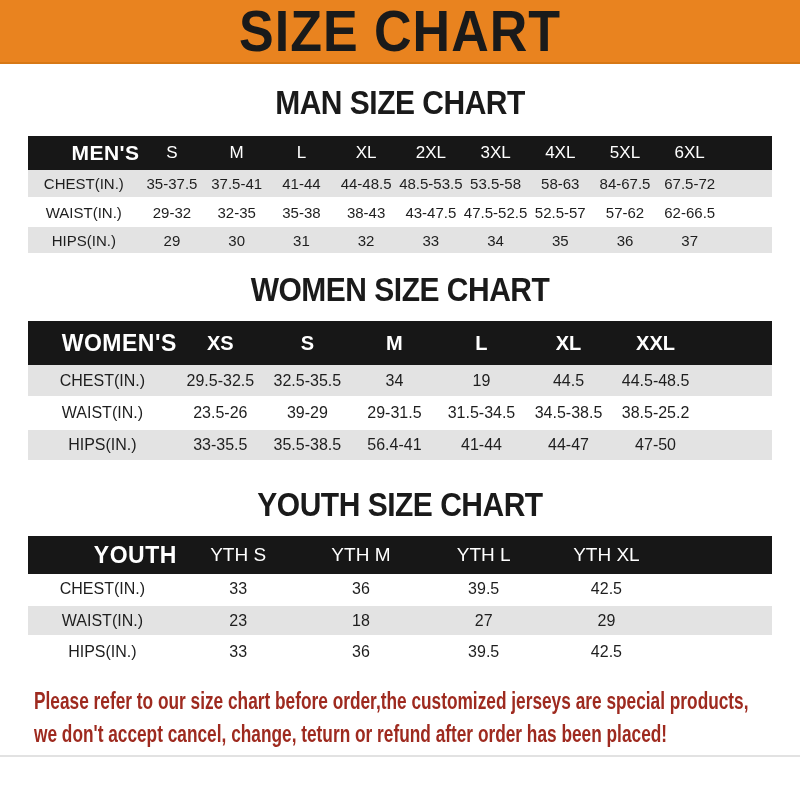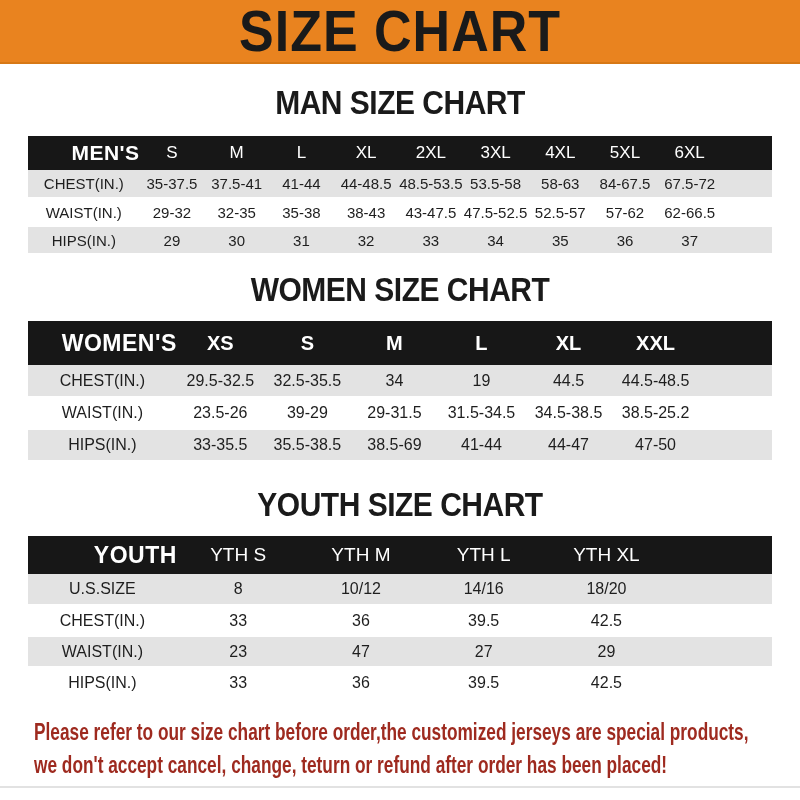--- a/index.html
+++ b/index.html
@@ -208,21 +208,21 @@
         <td>29-31.5</td>
         <td>31.5-34.5</td>
         <td>34.5-38.5</td>
         <td>38.5-25.2</td>
         <td class="spacer"></td>
       </tr>
       <tr class="row-gray">
         <td class="row-label">HIPS(IN.)</td>
         <td>33-35.5</td>
         <td>35.5-38.5</td>
-        <td>38.5-69</td>
+        <td>56.4-41</td>
         <td>41-44</td>
         <td>44-47</td>
         <td>47-50</td>
         <td class="spacer"></td>
       </tr>
     </tbody>
   </table>
 </div>
 
 <div class="section">
@@ -240,40 +240,32 @@
       <tr>
         <th class="bar-label">YOUTH</th>
         <th>YTH S</th>
         <th>YTH M</th>
         <th>YTH L</th>
         <th>YTH XL</th>
         <th class="spacer"></th>
       </tr>
     </thead>
     <tbody>
-      <tr class="row-gray">
-        <td class="row-label">U.S.SIZE</td>
-        <td>8</td>
-        <td>10/12</td>
-        <td>14/16</td>
-        <td>18/20</td>
-        <td class="spacer"></td>
-      </tr>
       <tr class="row-white">
         <td class="row-label">CHEST(IN.)</td>
         <td>33</td>
         <td>36</td>
         <td>39.5</td>
         <td>42.5</td>
         <td class="spacer"></td>
       </tr>
       <tr class="row-gray">
         <td class="row-label">WAIST(IN.)</td>
         <td>23</td>
-        <td>47</td>
+        <td>18</td>
         <td>27</td>
         <td>29</td>
         <td class="spacer"></td>
       </tr>
       <tr class="row-white">
         <td class="row-label">HIPS(IN.)</td>
         <td>33</td>
         <td>36</td>
         <td>39.5</td>
         <td>42.5</td>

